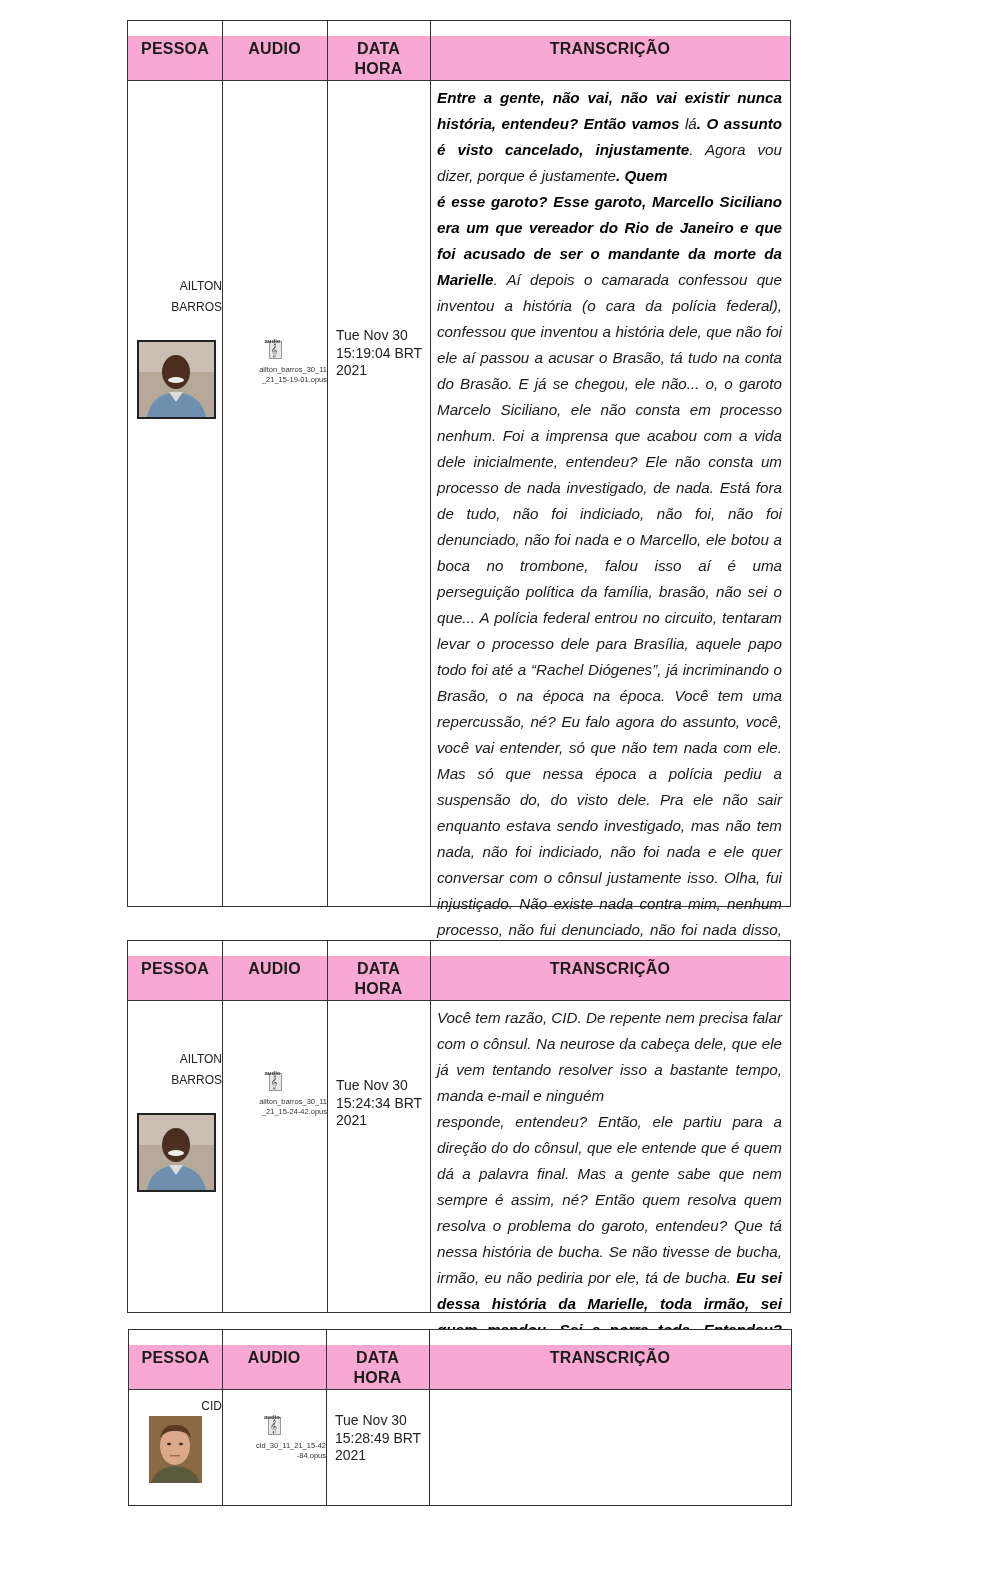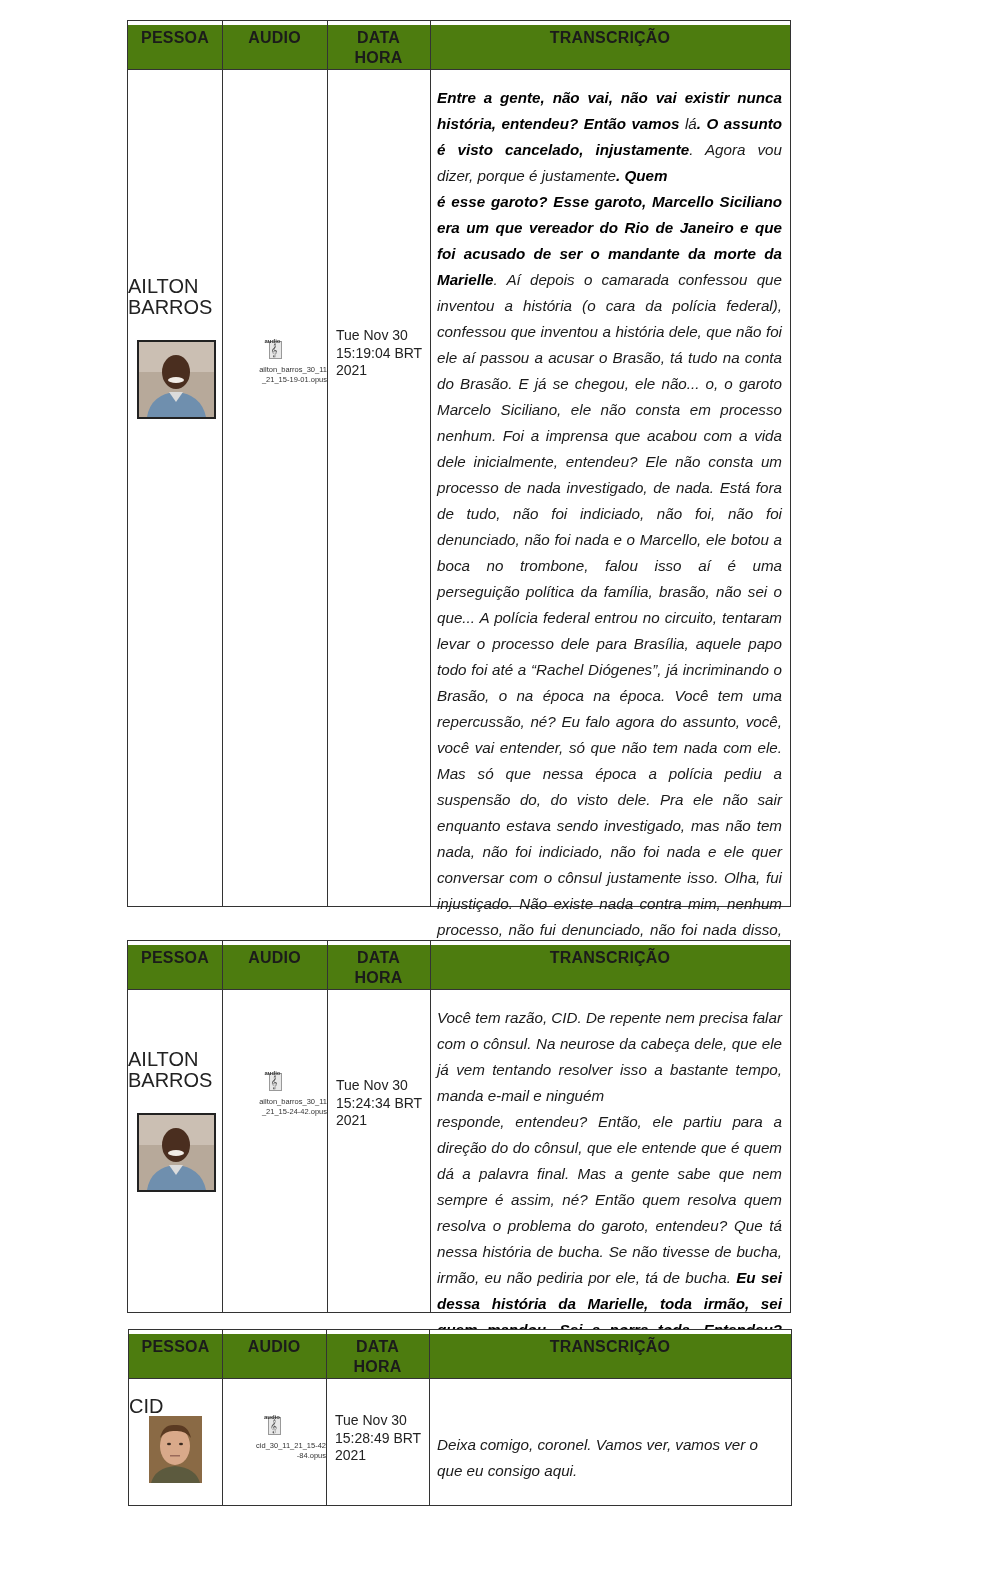--- a/index.html
+++ b/index.html
@@ -1,22 +1,22 @@
 <!DOCTYPE html>
 <html><head>
 <meta charset="utf-8">
 <style>
   html, body { margin:0; padding:0; background:#ffffff; }
   body { width:984px; height:1582px; position:relative; font-family:"DejaVu Sans", sans-serif; color:#111; }
   .tbl { position:absolute; border:1.5px solid #333; box-sizing:border-box; background:#fff; }
-  .hdr { position:absolute; left:0; right:0; top:4px; background:#4d7c0f; border-bottom:1.5px solid #333; box-sizing:border-box; }
+  .hdr { position:absolute; left:0; right:0; top:15px; background:#f9a8d4; border-bottom:1.5px solid #333; box-sizing:border-box; }
   .hcell { position:absolute; top:0; bottom:0; text-align:center; font-weight:bold; font-size:16px; line-height:20px; padding-top:3px; color:#1b1b1b; box-sizing:border-box; font-family:"Liberation Sans", sans-serif; letter-spacing:0.2px;}
   .vline { position:absolute; top:0; bottom:0; width:0; border-left:1.3px solid #333; }
   .cell { position:absolute; box-sizing:border-box; }
-  .person-name { text-align:left; font-size:20px; line-height:21px; color:#222; font-family:"Liberation Sans", sans-serif; }
+  .person-name { text-align:right; font-size:12px; line-height:21px; color:#222; font-family:"Liberation Sans", sans-serif; }
   .photo { position:absolute; border:2px solid #222; box-sizing:border-box; overflow:hidden; }
   .audio-wrap { text-align:center; }
   .audio-icon { display:inline-block; position:relative; width:22px; height:22px; }
   .audio-icon .page { position:absolute; left:5px; top:2px; width:13px; height:18px; background:#e8e8e8; border:1px solid #999; box-sizing:border-box; }
   .audio-icon .lbl { position:absolute; left:1px; top:-1px; font-size:6px; font-weight:bold; color:#333; font-family:"Liberation Sans", sans-serif;}
   .audio-icon .clef { position:absolute; left:7px; top:5px; font-size:12px; color:#555; line-height:12px; }
   .fname { font-size:7.5px; line-height:10px; color:#333; font-family:"Liberation Sans", sans-serif;text-align:right; }
   .dt { font-size:14px; line-height:17.5px; color:#222; font-family:"Liberation Sans", sans-serif; }
   .tx { font-style:italic; font-size:15.2px; line-height:26px; text-align:justify; color:#1a1a1a; font-family:"Liberation Sans", sans-serif; }
   .tx b { font-weight:bold; color:#000; }
@@ -170,14 +170,13 @@
       <div>-84.opus</div>
     </div>
   </div>
 
   <div class="cell dt" style="left:206px; width:92px; top:82px;">
     <div>Tue Nov 30</div>
     <div>15:28:49 BRT</div>
     <div>2021</div>
   </div>
 
-  <div class="cell tx" style="left:308px; width:350px; top:102px; text-align:left;"><span>Deixa comigo, coronel. Vamos ver, vamos ver o que eu consigo aqui.</span></div>
 </div>
 
 </body></html>

